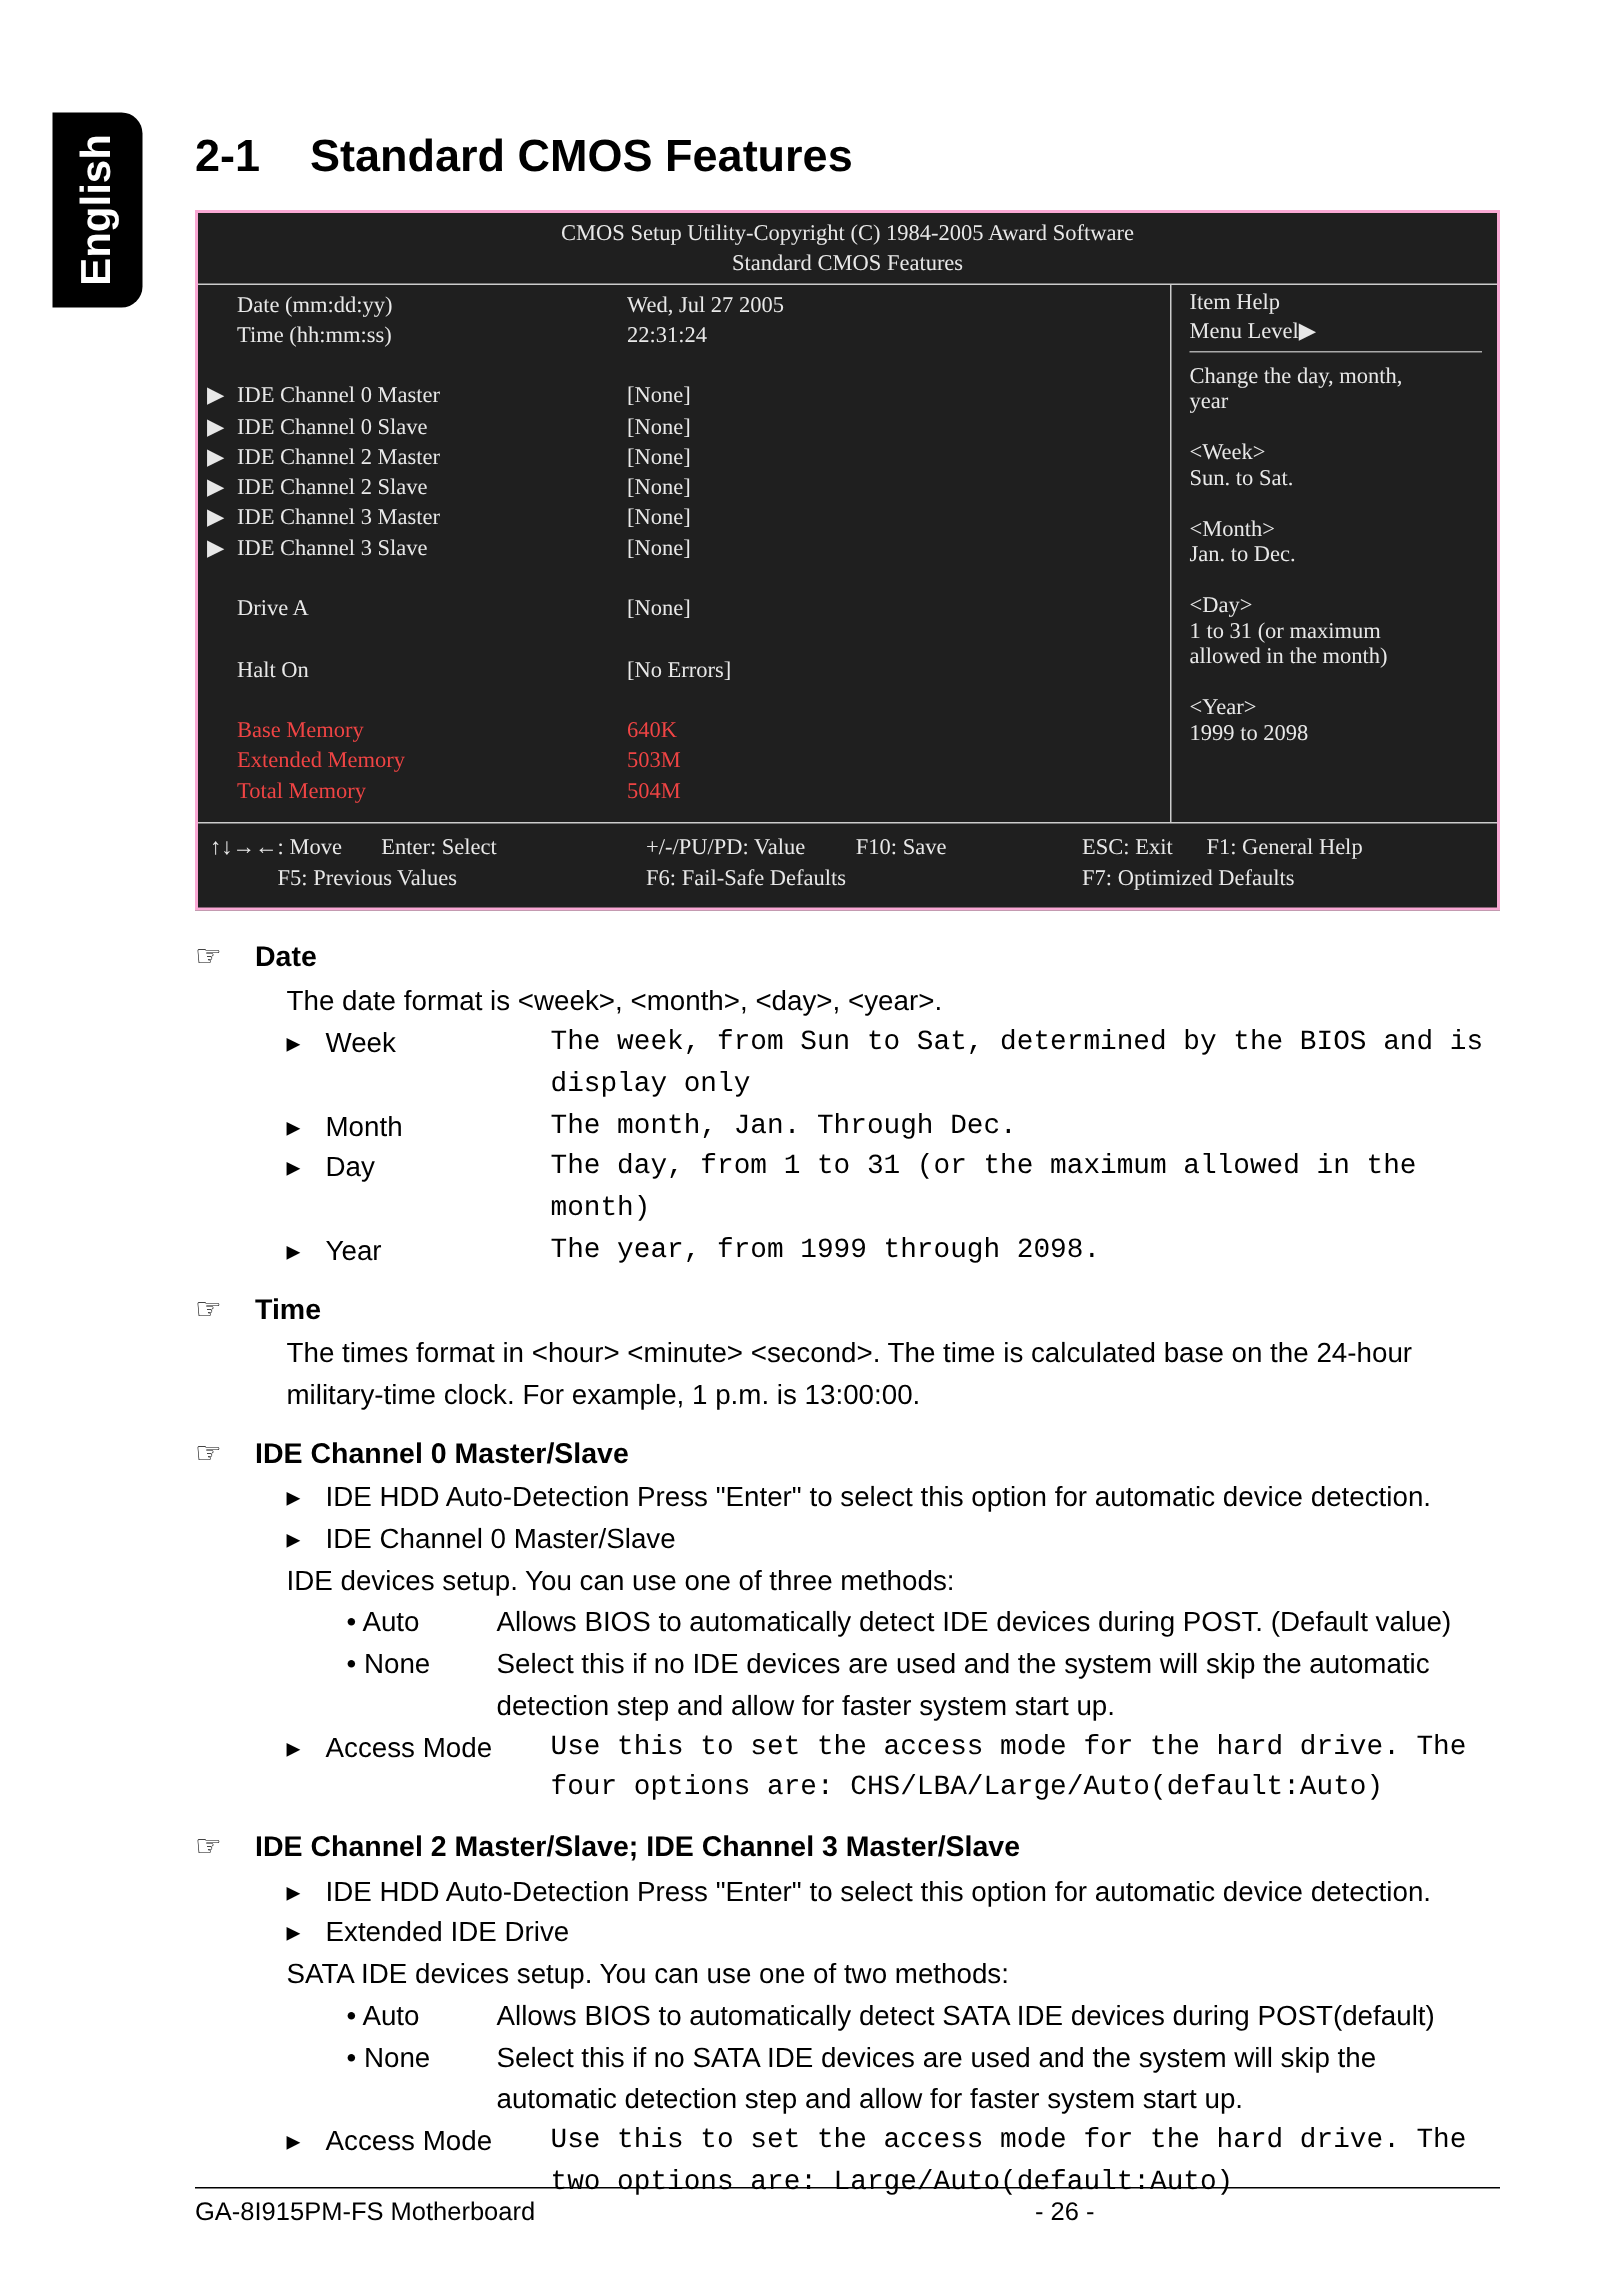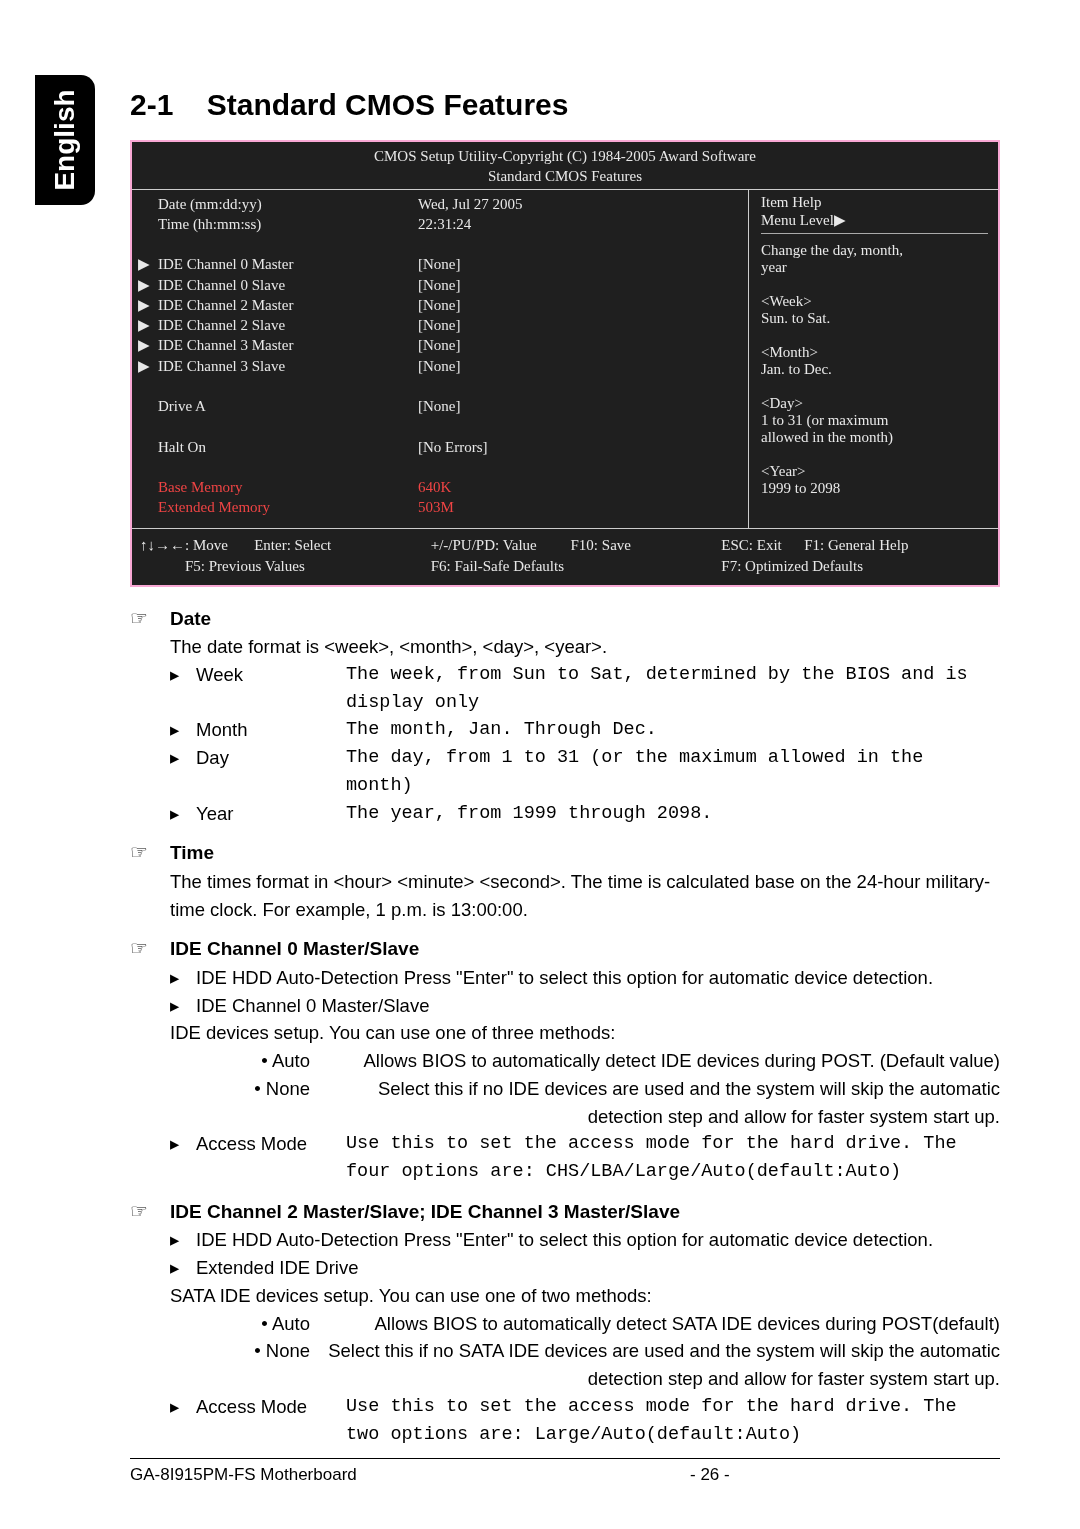--- a/index.html
+++ b/index.html
@@ -58,21 +58,21 @@
   }
   .bios-body {
     display: flex;
     border-bottom: 1.5px solid #ccc;
   }
   .bios-left {
     flex: 1;
     padding: 4px 6px 10px 6px;
   }
   .bios-right {
-    width: 250px;
+    width: 218px;
     border-left: 1.5px solid #ccc;
     padding: 4px 10px 10px 12px;
     font-family: Liberation Serif, serif;
   }
   .bios-right .hdr {
     border-bottom: 1px solid #aaa;
     padding-bottom: 4px;
     margin-bottom: 8px;
   }
   .bios-row { display: flex; line-height: 1.35; }
@@ -86,26 +86,26 @@
     line-height: 1.4;
     gap: 22px;
   }
   .bios-footer .fc { flex: 1; }
 
   .content { padding-top: 16px; font-size: 18.5px; line-height: 1.5; }
   .entry { margin-bottom: 10px; }
   .entry-head { display: flex; align-items: baseline; }
   .finger { width: 40px; font-size: 20px; color: #000; }
   .entry-title { font-weight: bold; font-size: 19px; }
-  .entry-body { margin-left: 40px; }
+  .entry-body { margin-left: 61px; }
   .kv { display: flex; }
   .kv .bullet { width: 26px; }
   .kv .k { width: 150px; }
   .kv .v { flex: 1; font-family: Liberation Mono, monospace; }
-  .kv2 { display: flex; margin-left: 40px; text-align: right; }
+  .kv2 { display: flex; margin-left: 40px; }
   .kv2 .dot { width: 100px; }
   .kv2 .v { flex: 1; }
   .ff { width: 26px; display: inline-block; }
 
   .footer-line {
     position: absolute;
     left: 130px;
     width: 870px;
     bottom: 44px;
     border-top: 1.5px solid #000;
@@ -194,20 +194,25 @@
           <div class="bios-row">&nbsp;</div>
           <div class="bios-row dim">
             <span class="c1"></span>
             <span class="c2">Base Memory</span>
             <span class="c3">640K</span>
           </div>
           <div class="bios-row dim">
             <span class="c1"></span>
             <span class="c2">Extended Memory</span>
             <span class="c3">503M</span>
+          </div>
+          <div class="bios-row dim">
+            <span class="c1"></span>
+            <span class="c2">Total Memory</span>
+            <span class="c3">504M</span>
           </div>
         </div>
       <div class="bios-right">
         <div class="hdr">
           <div>Item Help</div>
           <div>Menu Level▶</div>
         </div>
         <div id="help-lines">
             <div>Change the day, month,</div>
             <div>year</div>

